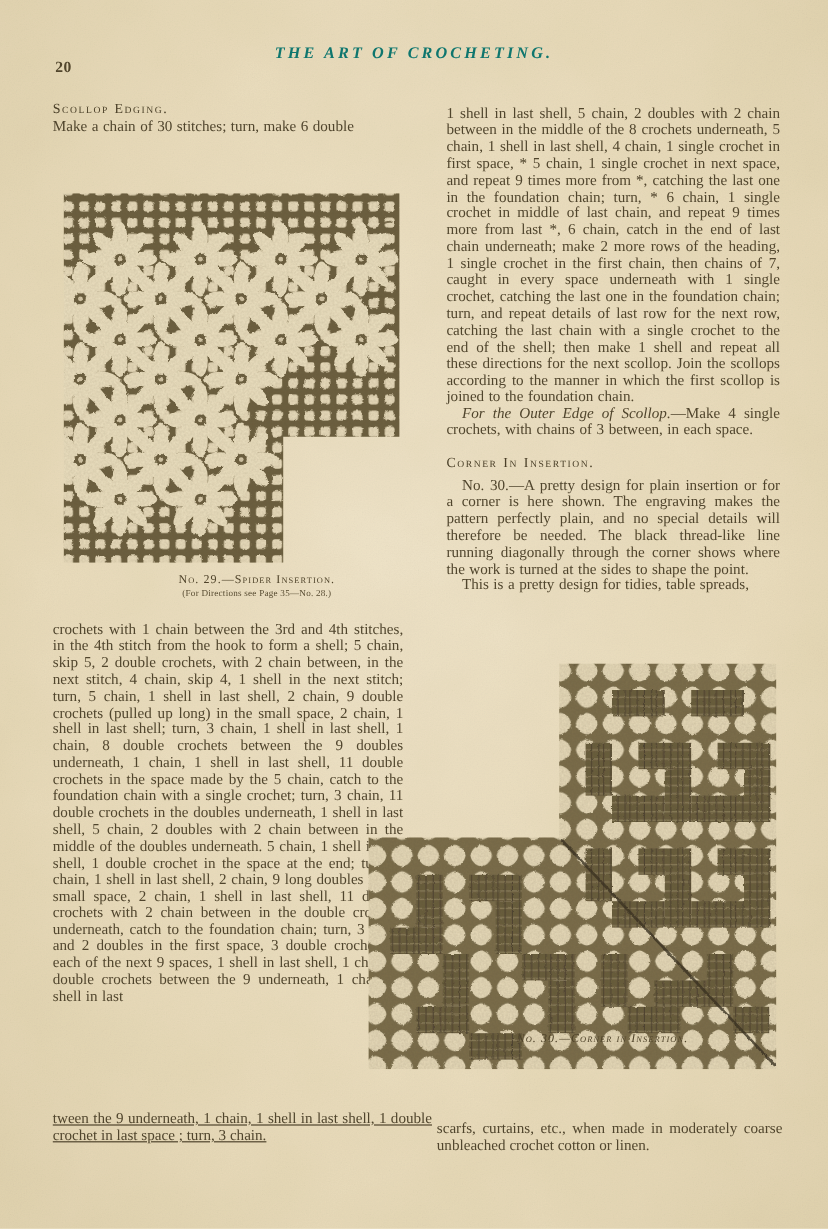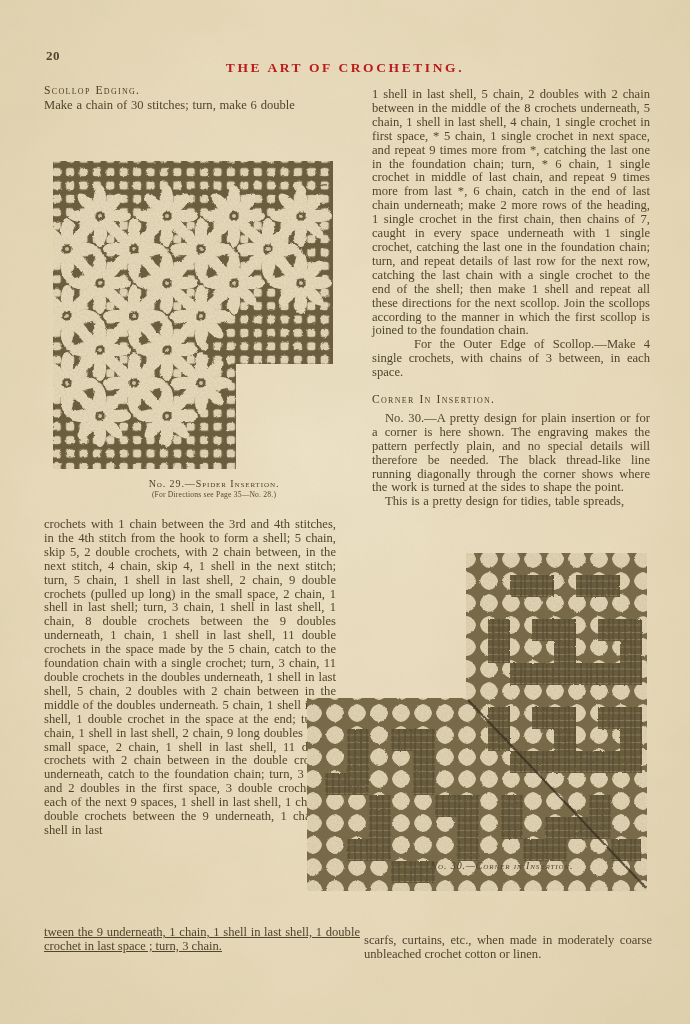--- a/index.html
+++ b/index.html
@@ -24,25 +24,26 @@
   }
 
   
   .folio{
     position:absolute;left:46px;top:48px;
     font-family:"Liberation Serif", serif;
     font-weight:bold;font-size:13px;letter-spacing:.5px;
     color:#51452c;
   }
   .runhead{
-    position:absolute;left:0;right:0;top:60px;
+    position:absolute;left:0;right:0;top:36px;
     text-align:center;
     font-weight:bold;font-size:13.5px;
     letter-spacing:2.6px;
-    color:#b91c1c;
+    color:#0f766e;
+    font-style:italic;
   }
 
   
   .col{
     position:absolute;
     text-align:justify;
     font-size:12.6px;
     line-height:13.9px;
     color:#50452d;
     -webkit-hyphens:none;hyphens:none;
@@ -62,21 +63,21 @@
   }
   .sec-sub{
     text-align:center;
     font-size:8.4px;
     letter-spacing:.3px;
     color:#5a4e34;
     margin:0 0 6px 0;
   }
   p{margin:0;text-indent:13px;}
   p.noind{text-indent:0;}
-  .ital{margin-left:29px;}
+  .ital{font-style:italic;}
 
   
   .cap{
     text-align:center;
     font-size:10px;
     letter-spacing:.9px;
     font-variant:small-caps;
     color:#4e4229;
   }
   .cap-sub{

